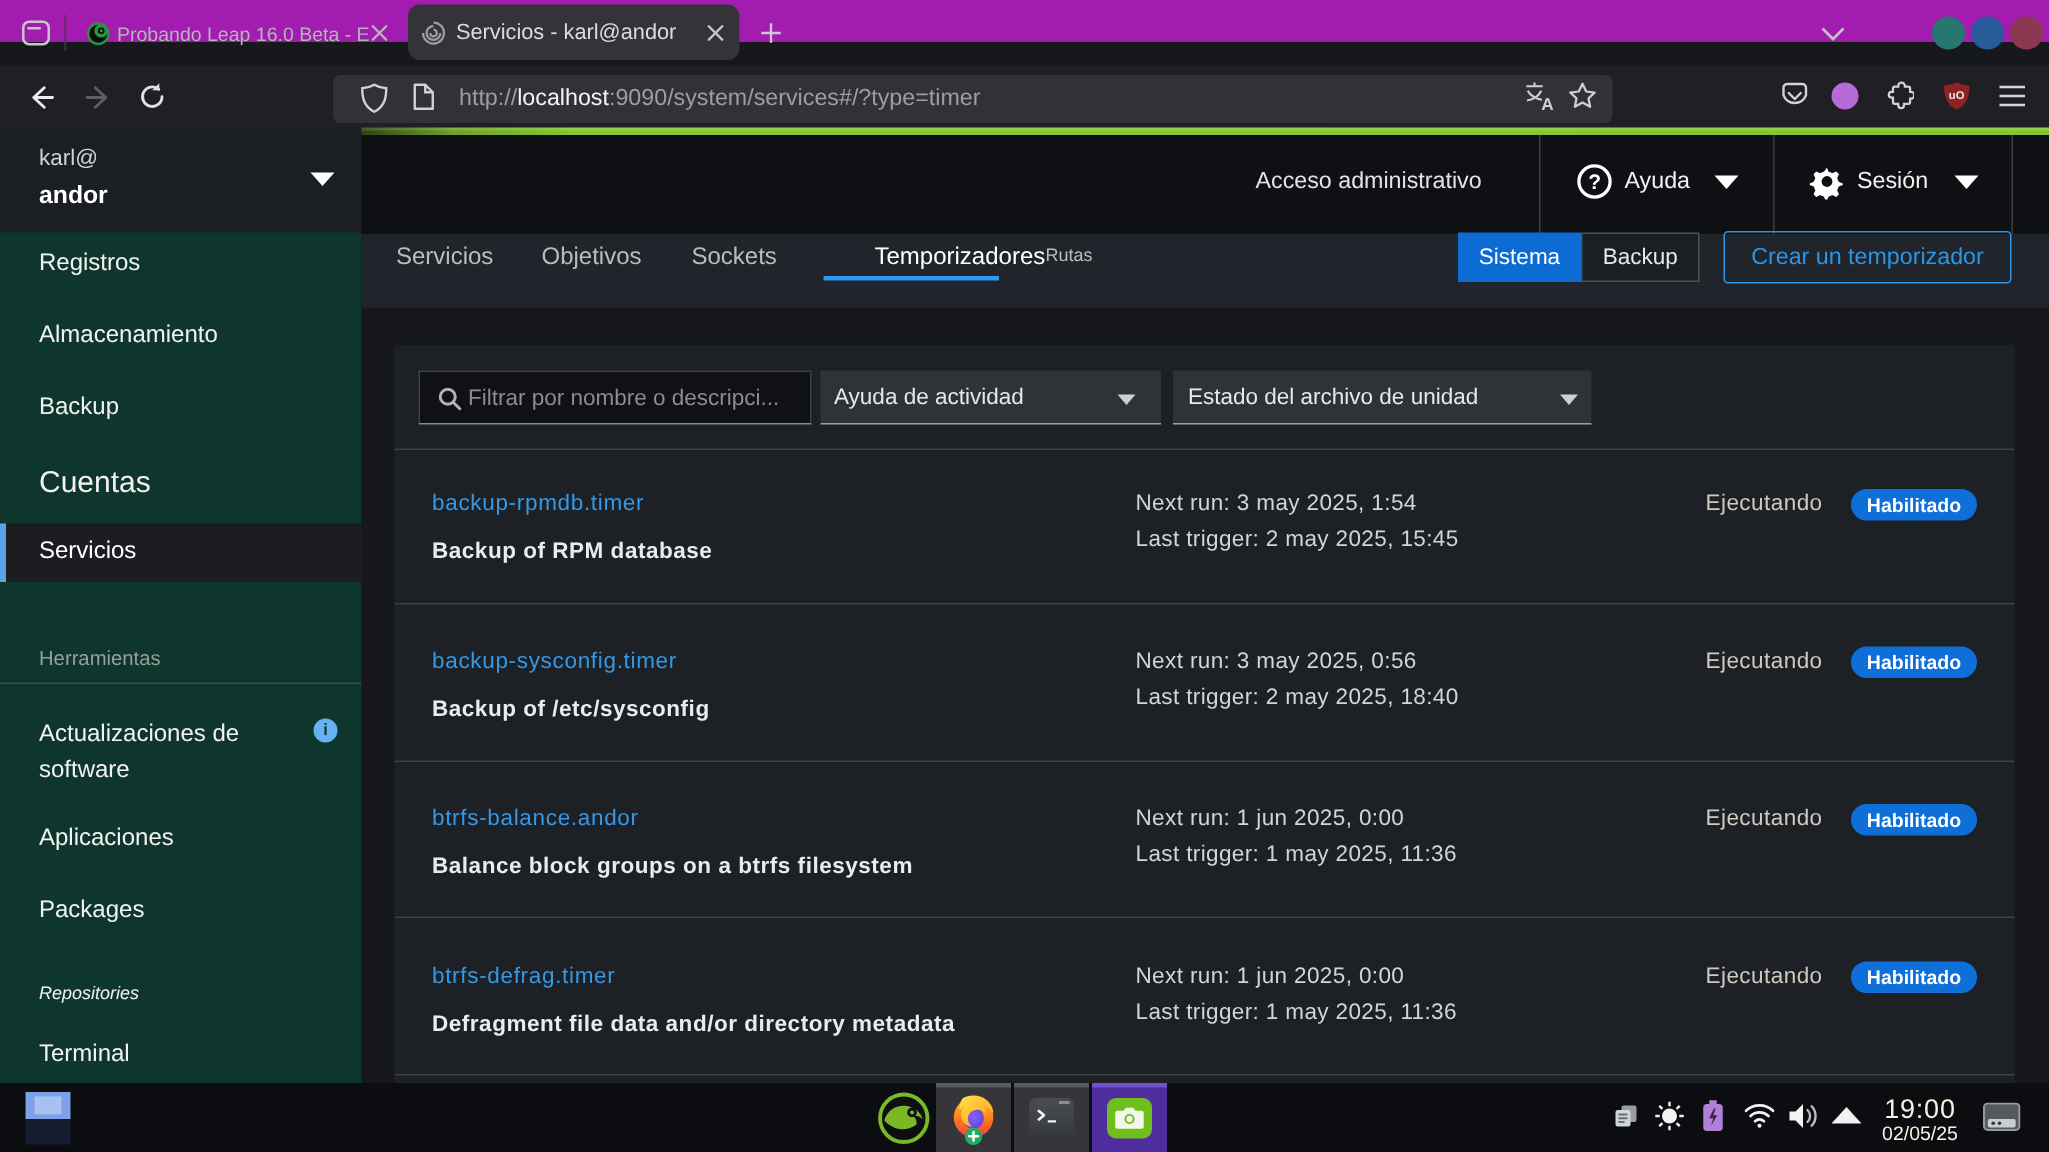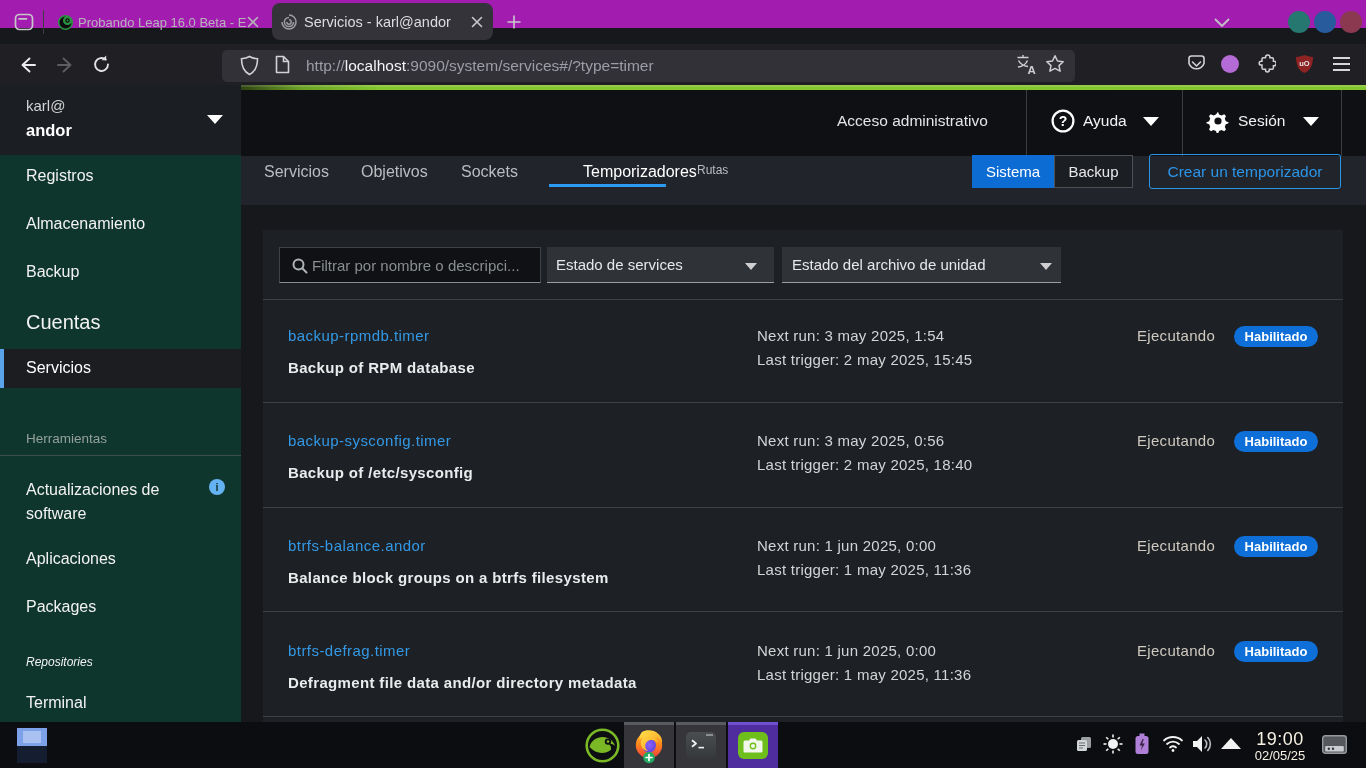--- a/index.html
+++ b/index.html
@@ -174,21 +174,21 @@
     <div class="abs" style="left:22px;top:145px;width:1080px;height:492px;background:#1d2024;">
 
       <div class="abs" style="left:16px;top:17px;width:262px;height:36px;background:#0f1114;border:1px solid #3f4246;border-bottom:1px solid #8a8d92;">
         <svg class="abs" style="left:12px;top:10px;" width="16" height="16" viewBox="0 0 16 16">
             <circle cx="6.5" cy="6.5" r="5" fill="none" stroke="#b0b3b6" stroke-width="2"></circle>
             <line x1="10.3" y1="10.3" x2="14.5" y2="14.5" stroke="#b0b3b6" stroke-width="2" stroke-linecap="round"></line>
           </svg>
         <div class="abs" style="left:32px;top:9px;color:#8a8d90;font-size:15px;white-space:nowrap;">Filtrar por nombre o descripci...</div>
       </div>
       <div class="abs" style="left:284px;top:17px;width:227px;height:36px;background:#2f3237;border-bottom:1px solid #9a9da2;">
-        <div class="abs" style="left:9px;top:9px;color:#e8e8ea;font-size:15px;">Estado de services</div>
+        <div class="abs" style="left:9px;top:9px;color:#e8e8ea;font-size:15px;">Ayuda de actividad</div>
         <div class="abs" style="left:198px;top:16px;width:0;height:0;border-left:6px solid transparent;border-right:6px solid transparent;border-top:7px solid #cfcfd1;"></div>
       </div>
       <div class="abs" style="left:519px;top:17px;width:279px;height:36px;background:#2f3237;border-bottom:1px solid #9a9da2;">
         <div class="abs" style="left:10px;top:9px;color:#e8e8ea;font-size:15px;">Estado del archivo de unidad</div>
         <div class="abs" style="left:258px;top:16px;width:0;height:0;border-left:6px solid transparent;border-right:6px solid transparent;border-top:7px solid #cfcfd1;"></div>
       </div>
       <div class="abs" style="left:0;top:69px;width:1080px;height:1px;background:#3e4146;"></div>
 
     </div>
   </div>

